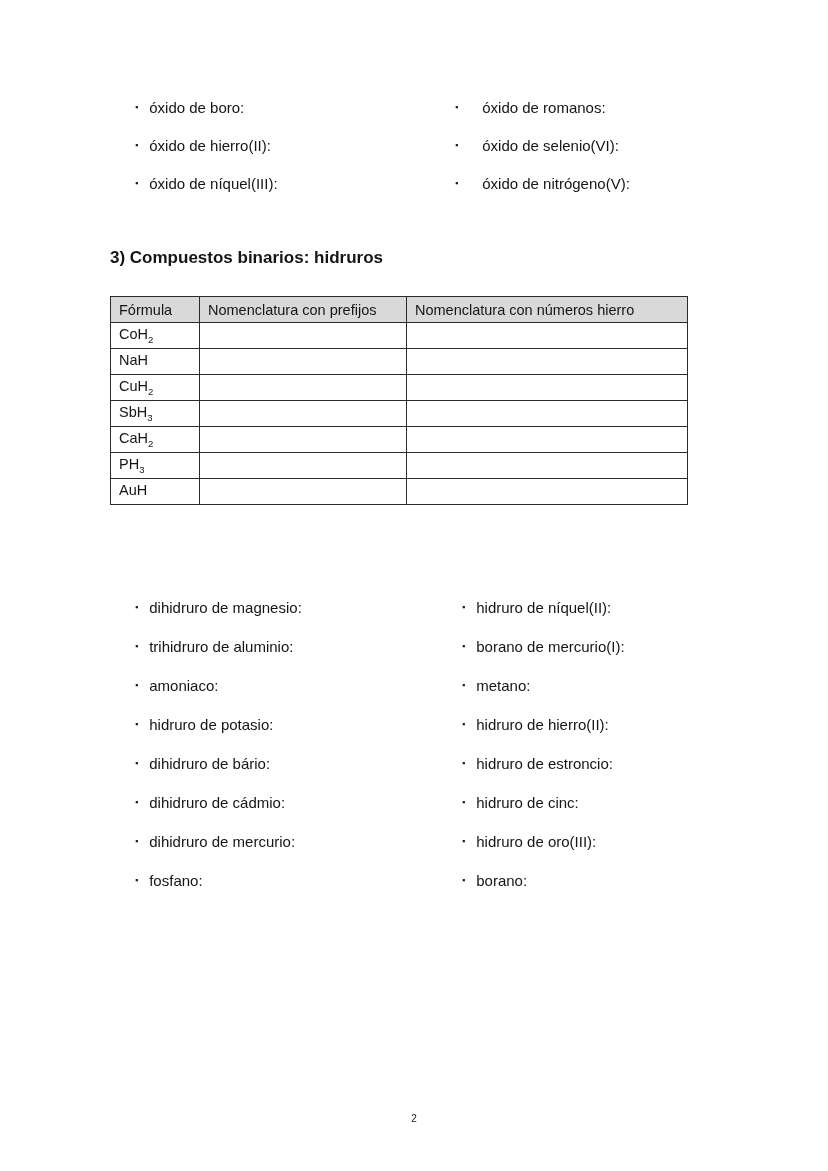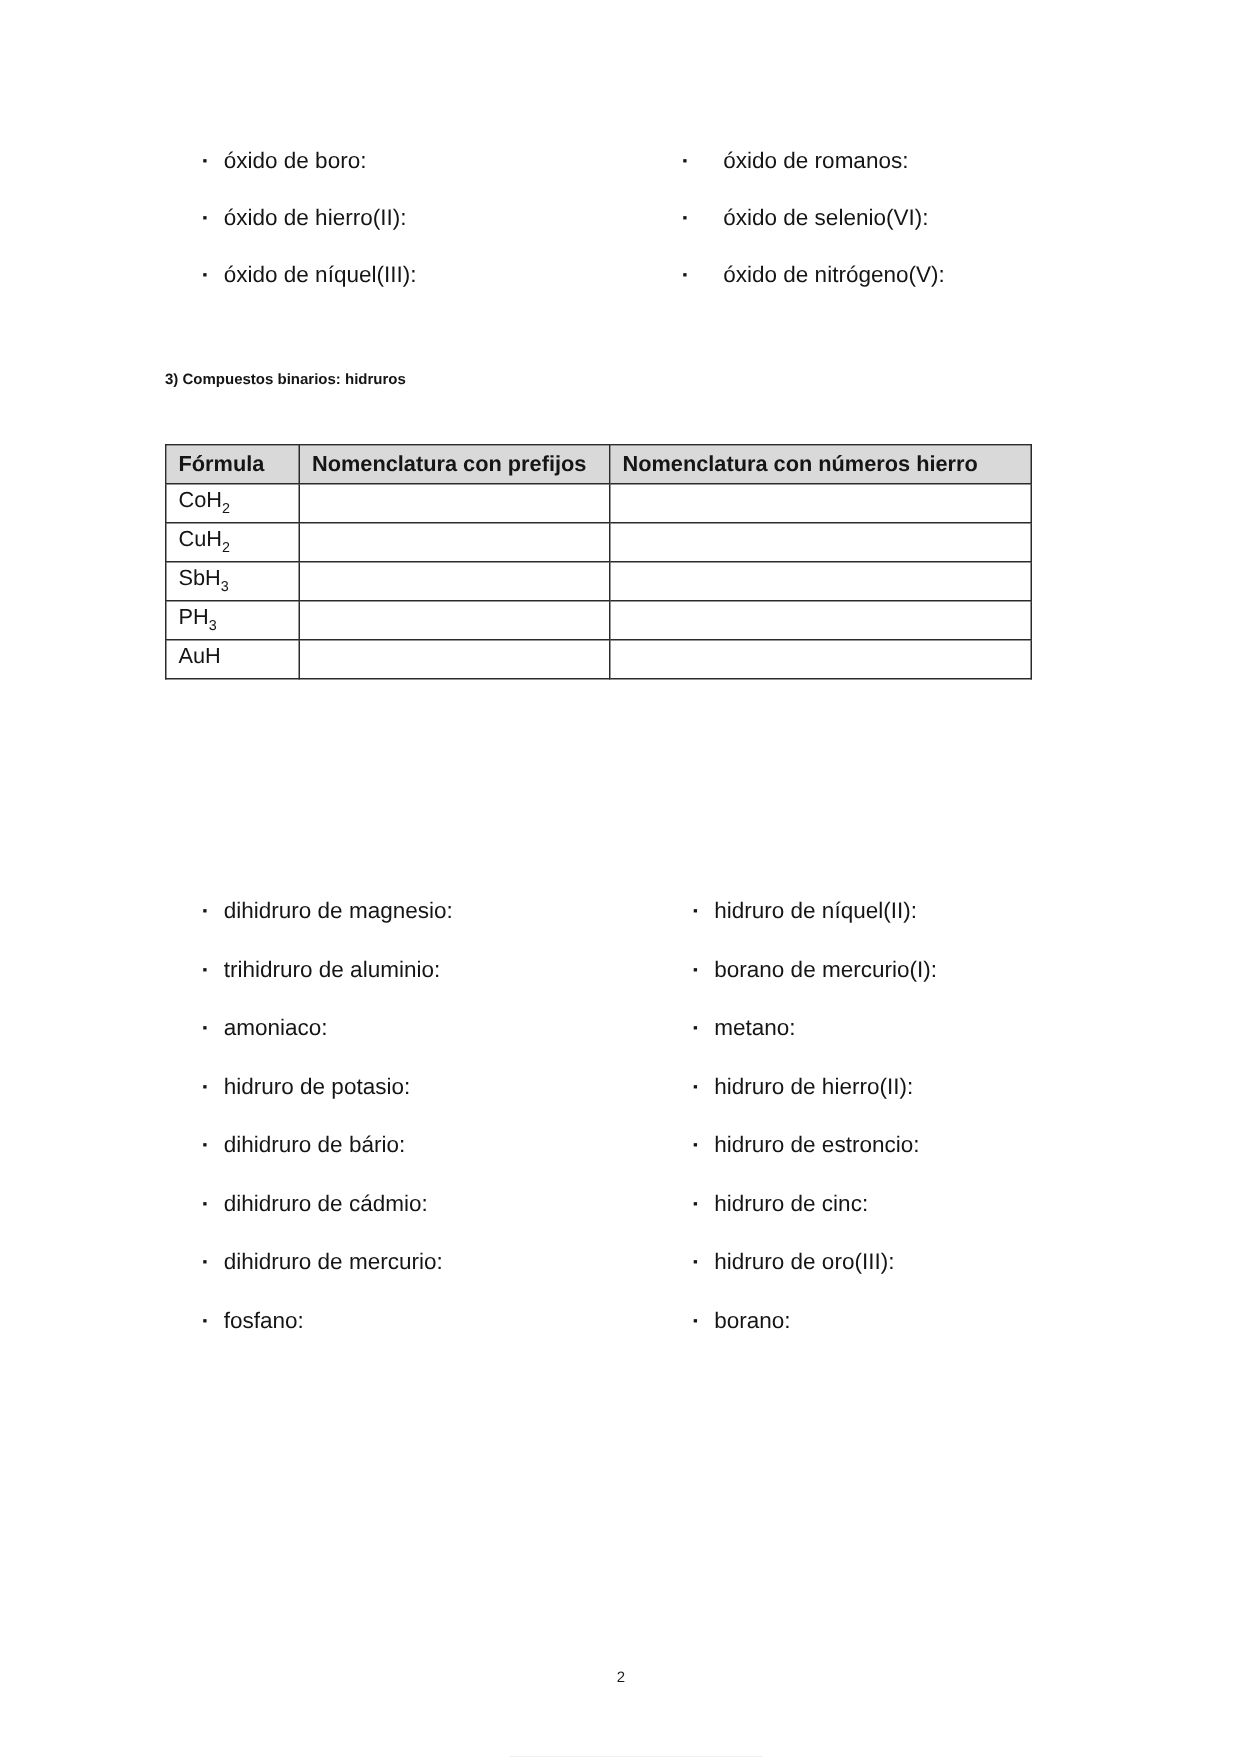--- a/index.html
+++ b/index.html
@@ -16,41 +16,41 @@
     overflow: hidden;
   }
   .top-bullets { position: absolute; top: 98px; left: 135px; display: flex; }
   .top-bullets .col-left { width: 320px; }
   .bullet-list { list-style: none; }
   .bullet-item { display: flex; align-items: flex-start; margin-bottom: 19px; line-height: 19px; }
   .bullet { font-size: 9px; line-height: 19px; margin-right: 11px; flex: 0 0 auto; }
   .wide-gap .bullet { margin-right: 24px; }
   .section-heading {
     position: absolute; top: 248px; left: 110px;
-    font-weight: bold; font-size: 10px; text-align: right;
+    font-weight: bold; font-size: 17px; text-align: right;
   }
   .formula-table {
     position: absolute; top: 296px; left: 110px;
     border-collapse: collapse;
     table-layout: fixed;
     width: 577px;
     font-size: 14.5px;
   }
   .formula-table th, .formula-table td {
     border: 1px solid #2b2b2b;
     text-align: left;
     padding: 3px 8px;
     height: 26px;
     vertical-align: middle;
     overflow: hidden;
     white-space: nowrap;
   }
   .formula-table th {
     background: #d9d9d9;
-    font-weight: bold;
+    font-weight: normal;
     font-size: 14.5px;
   }
   .col-formula { width: 89px; }
   .col-prefix  { width: 207px; }
   .col-roman   { width: 281px; }
   .formula-cell { padding-left: 14px; }
   sub { font-size: 0.66em; }
   .bottom-bullets { position: absolute; top: 598px; left: 135px; display: flex; }
   .bottom-bullets .col-left { width: 327px; }
   .bottom-bullets .bullet-item { margin-bottom: 20px; }
@@ -112,33 +112,43 @@
       </tr>
     </thead>
     <tbody>
 
         <tr>
           <td class="formula-cell"><span>CoH</span><sub>2</sub></td>
           <td></td>
           <td></td>
         </tr>
 
+        <tr>
+          <td class="formula-cell"><span>NaH</span><sub></sub></td>
+          <td></td>
+          <td></td>
+        </tr>
 
         <tr>
           <td class="formula-cell"><span>CuH</span><sub>2</sub></td>
           <td></td>
           <td></td>
         </tr>
 
         <tr>
           <td class="formula-cell"><span>SbH</span><sub>3</sub></td>
           <td></td>
           <td></td>
         </tr>
 
+        <tr>
+          <td class="formula-cell"><span>CaH</span><sub>2</sub></td>
+          <td></td>
+          <td></td>
+        </tr>
 
 
         <tr>
           <td class="formula-cell"><span>PH</span><sub>3</sub></td>
           <td></td>
           <td></td>
         </tr>
 
         <tr>
           <td class="formula-cell"><span>AuH</span><sub></sub></td>

